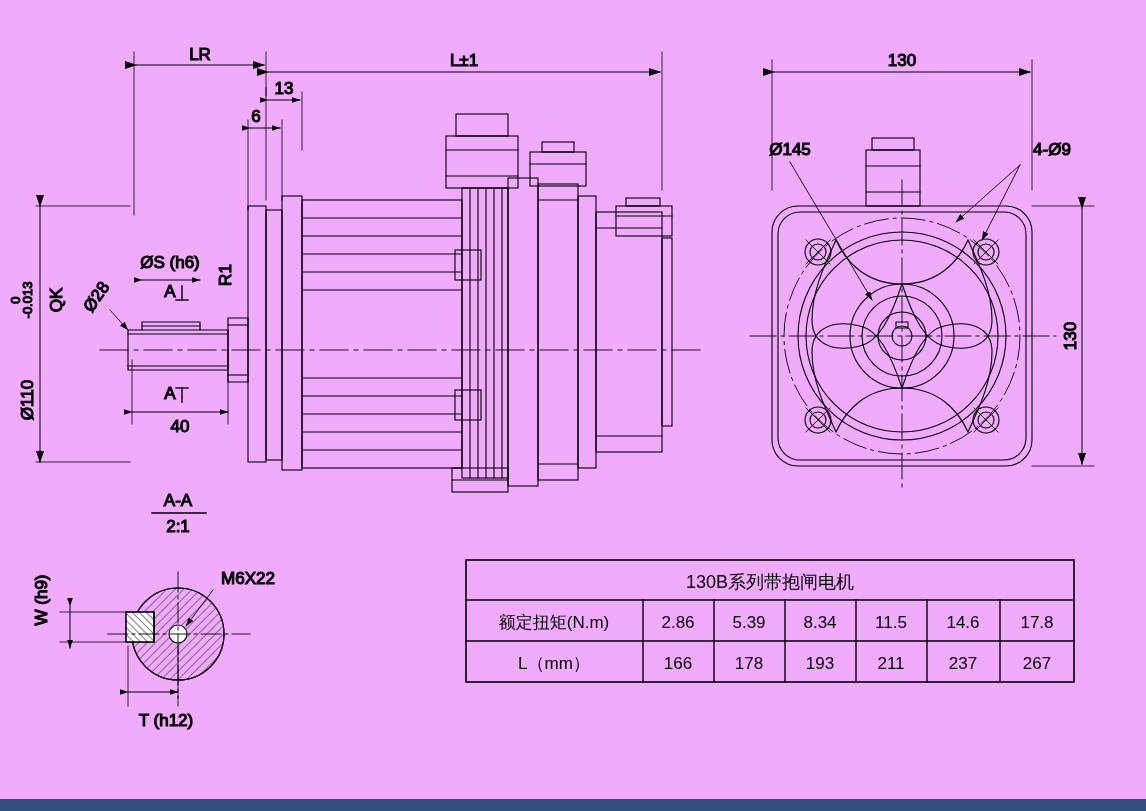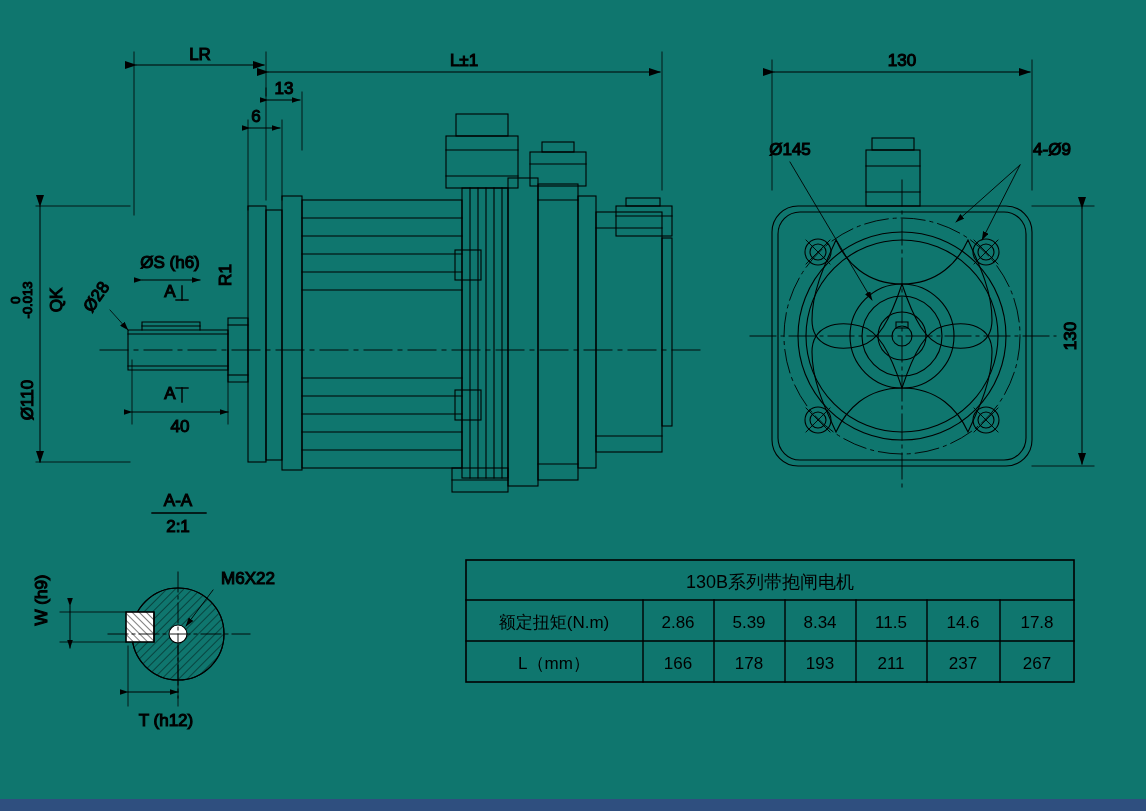--- a/index.html
+++ b/index.html
@@ -1,17 +1,17 @@
 <!DOCTYPE html>
 <html><head>
 <meta charset="utf-8">
 <style>
   html,body{margin:0;padding:0;background:#ffffff;}
   body{width:1146px;height:811px;overflow:hidden;font-family:"Liberation Sans",sans-serif;}
-  #root{position:relative;width:1146px;height:811px;background:#0f766e;}
+  #root{position:relative;width:1146px;height:811px;background:#f0abfc;}
   svg{display:block;}
   .lbl{font-family:"Liberation Sans",sans-serif;font-size:17px;fill:#000;}
   .lbl-sm{font-family:"Liberation Sans",sans-serif;font-size:13px;fill:#000;}
   .tbl-txt{font-family:"Liberation Sans",sans-serif;font-size:17px;fill:#000;}
   .tbl-title{font-family:"Liberation Sans",sans-serif;font-size:18px;fill:#000;}
   .bottom-bar{position:absolute;left:0;bottom:0;width:1146px;height:12px;background:#2f4f7f;}
 </style>
 </head>
 <body>
 

